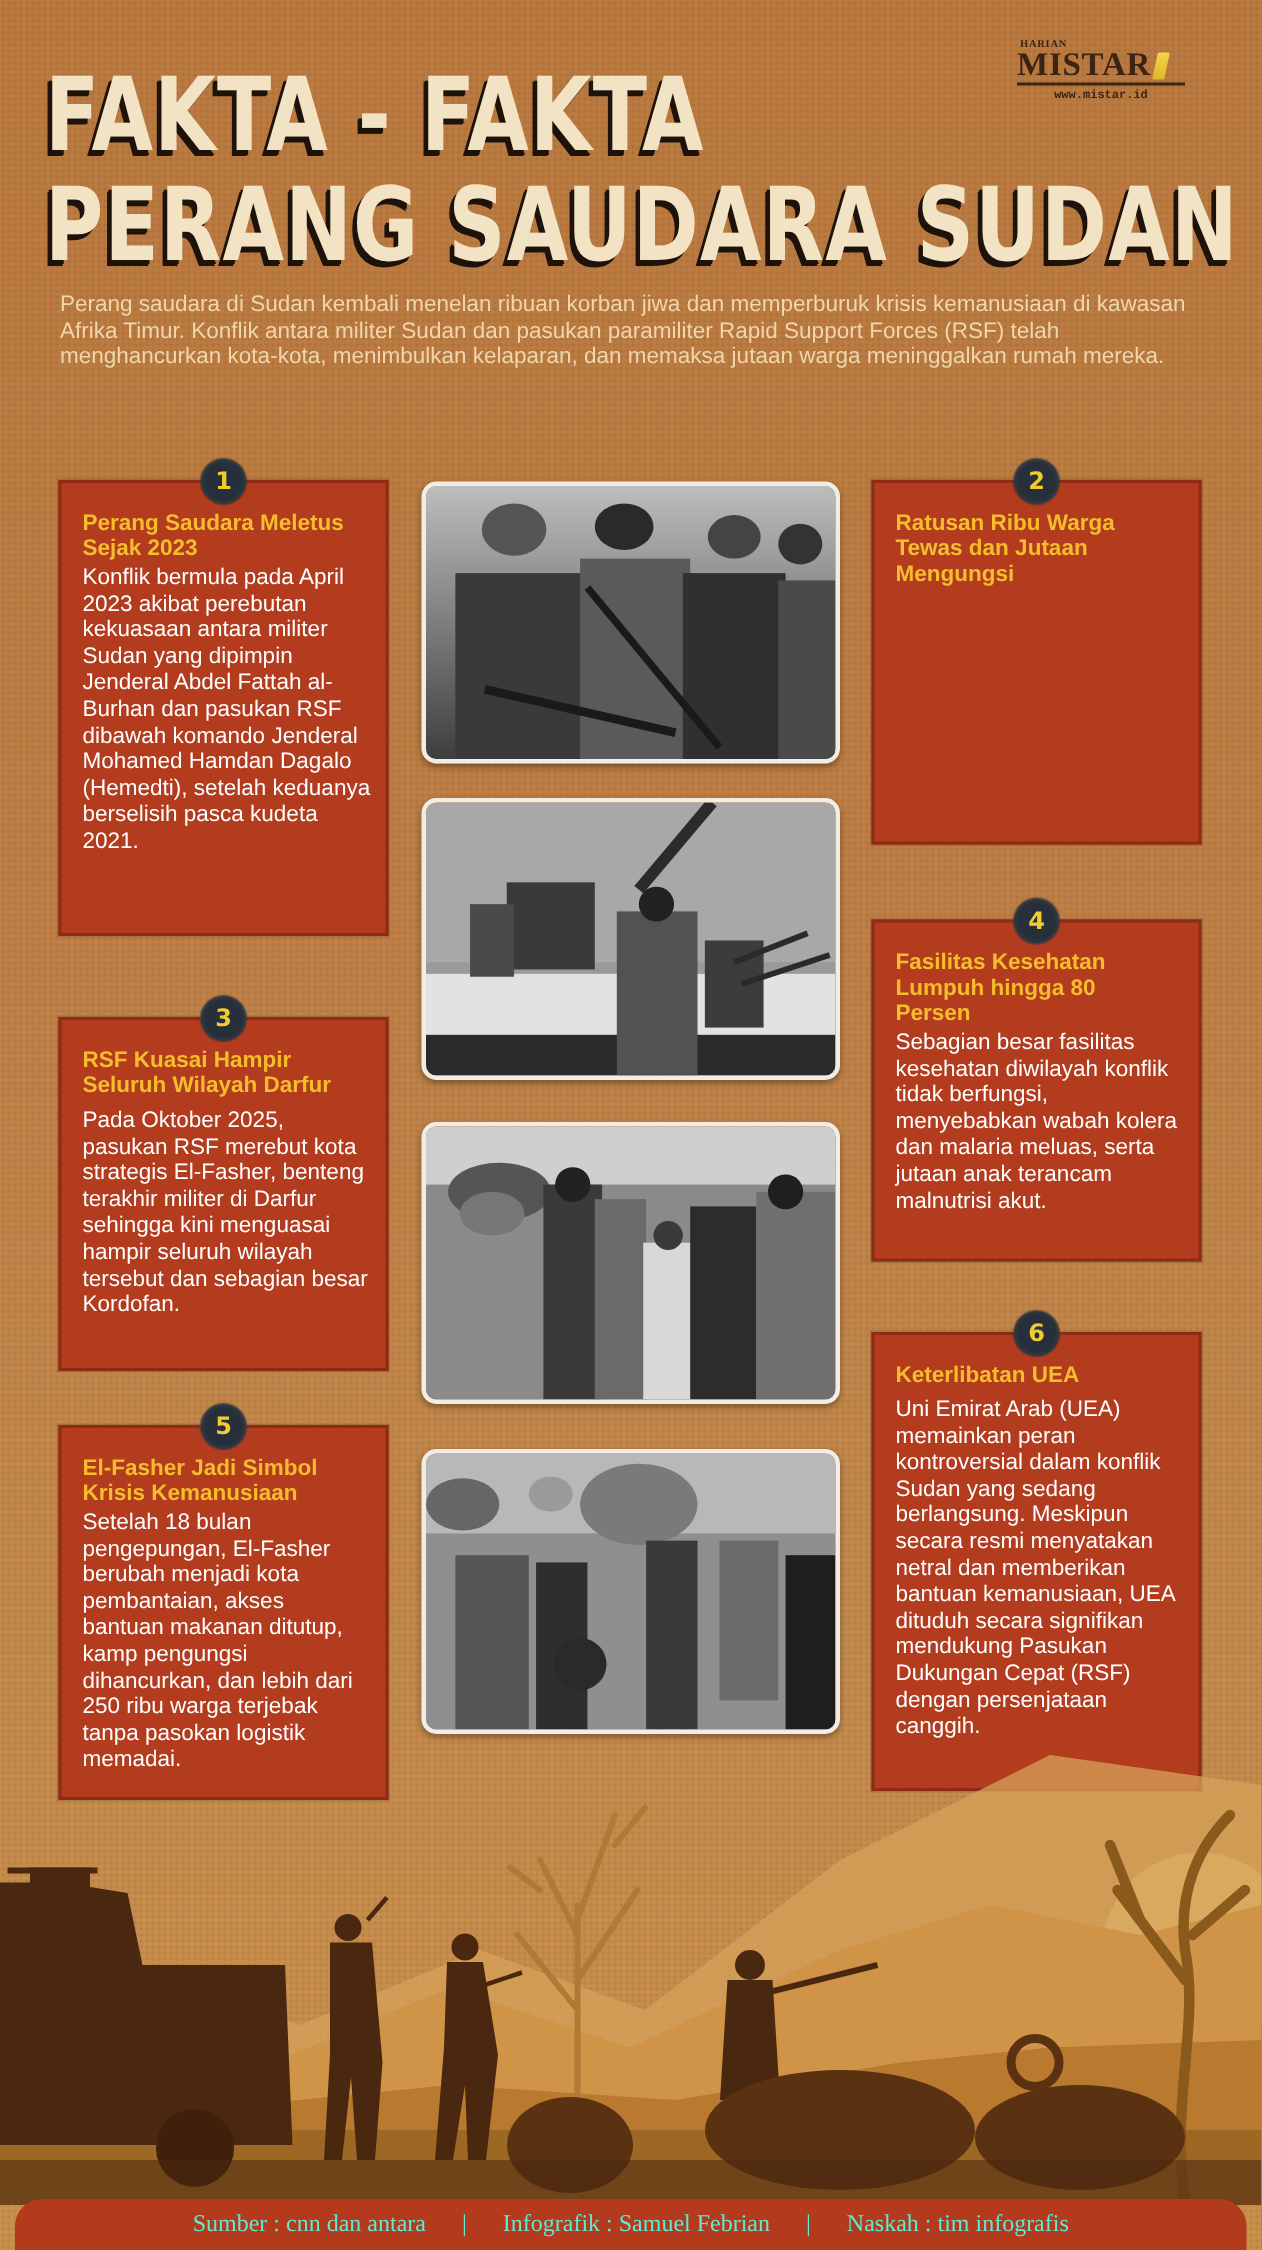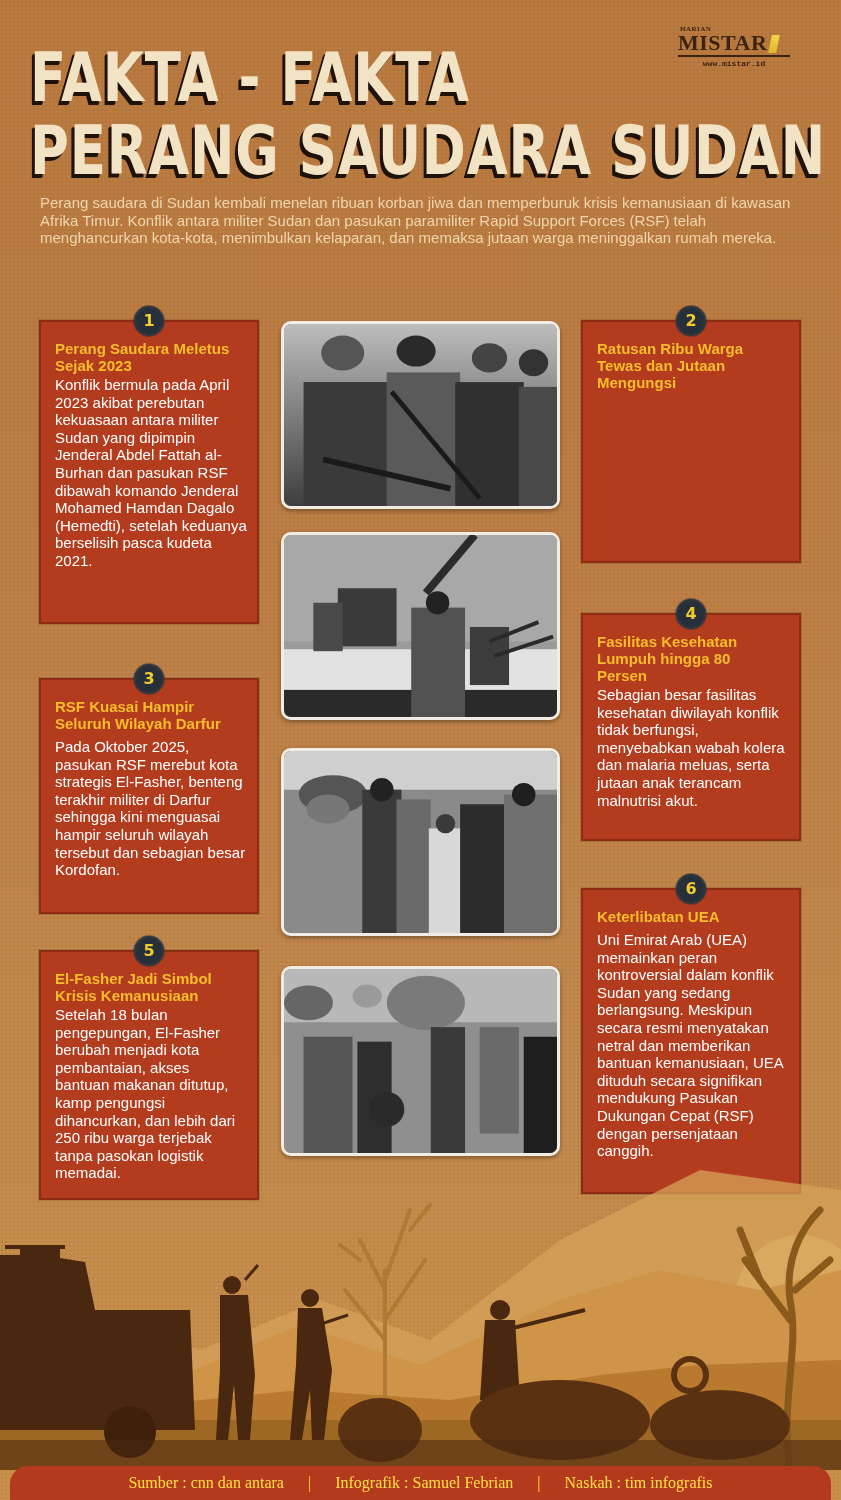--- a/index.html
+++ b/index.html
@@ -72,21 +72,21 @@
 
   
   .landscape { position: absolute; left: 0; top: 1150px; width: 841px; height: 320px; }
   .landscape svg { width: 100%; height: 100%; display: block; }
 
   
   .footer {
     position: absolute; left: 10px; top: 1466px; width: 821px; height: 34px;
     background: #b33a1c; border-radius: 18px 18px 0 0;
     display: flex; align-items: center; justify-content: center;
-    color: #fde047; font-family: "Liberation Serif", serif; font-size: 16px;
+    color: #5eead4; font-family: "Liberation Serif", serif; font-size: 16px;
   }
   .footer .sep { margin: 0 24px; }
 </style>
 </head>
 <body>
 
 <div class="logo">
   <div class="logo-small">HARIAN</div>
   <div class="logo-main">
     <span>MISTAR</span>

